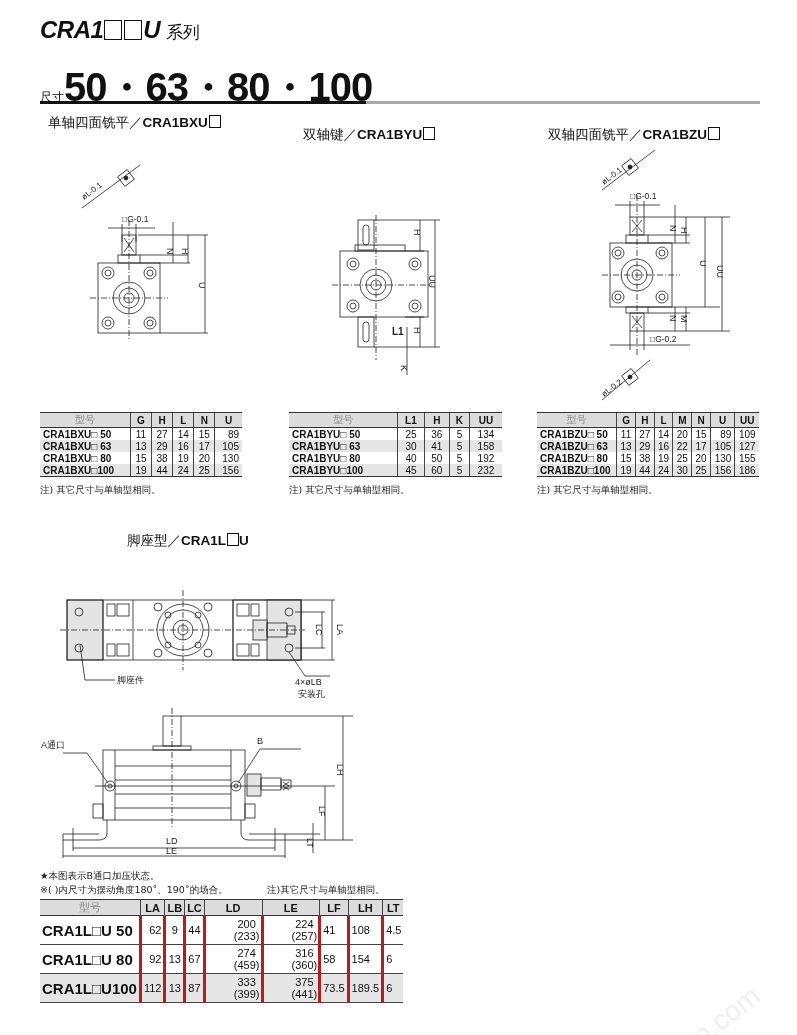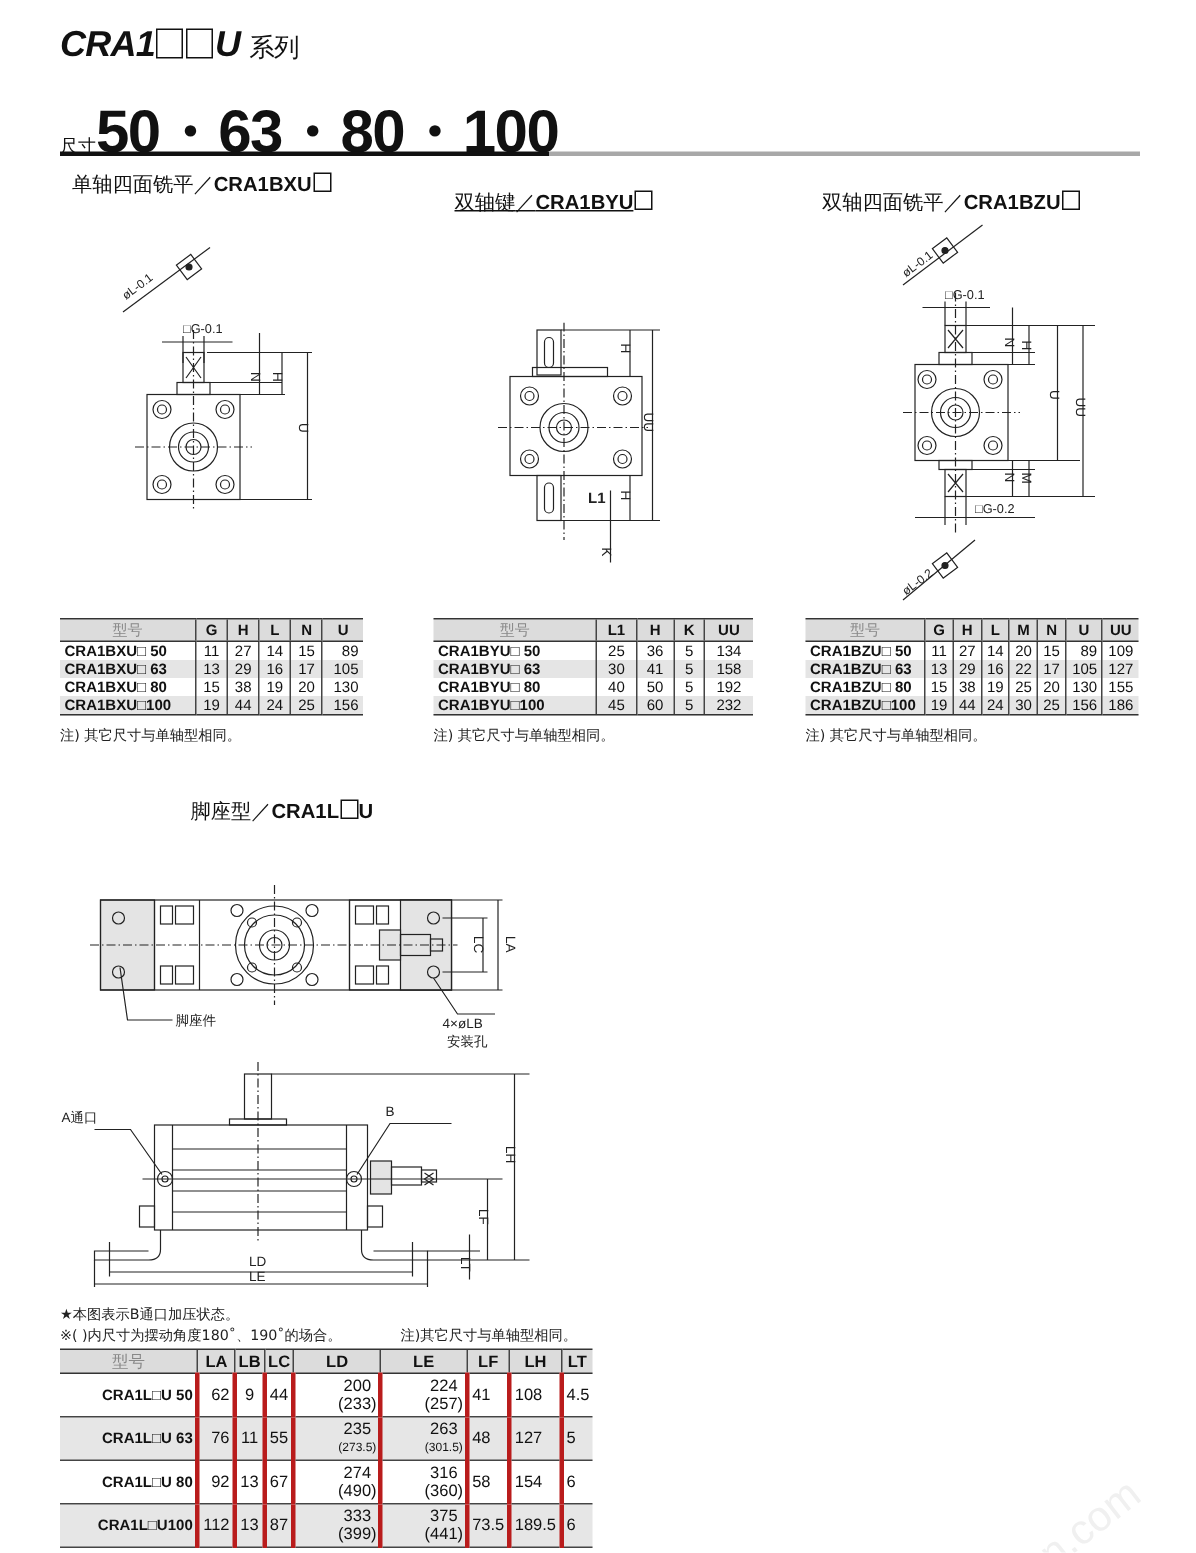--- a/index.html
+++ b/index.html
@@ -25,21 +25,21 @@
   table.dim td.model { font-weight:bold; text-align:left; border-left:none; }
   table.dim tr.alt td { background:#e5e5e5; }
   table.dim tr:last-child td { border-bottom:1.5px solid #333; }
   table.dim td.r { text-align:right; }
   .note { font-size:9.5px; font-family:"DejaVu Sans",sans-serif; color:#222; white-space:nowrap; }
 
   table.big { border-collapse:collapse; font-size:11px; position:absolute; left:40px; top:899px; width:355px; }
   table.big th { background:#dcdcdc; font-weight:bold; border-left:1px solid #444; height:14px; text-align:center; border-top:1.5px solid #333; border-bottom:1px solid #333; padding:0 2px; }
   table.big th.model-h { color:#888; font-weight:normal; font-family:"DejaVu Sans",sans-serif; border-left:none; }
   table.big td { border-left:3px solid #b91c1c; height:28px; text-align:center; white-space:nowrap; padding:0 2px; border-bottom:1px solid #444; }
-  table.big td.model { font-weight:bold; text-align:right; border-left:none; font-size:10px; }
+  table.big td.model { font-weight:bold; text-align:left; border-left:none; font-size:15px; }
   table.big tr.alt td { background:#e6e6e6; }
   table.big td.stack { line-height:12px; font-size:11px; padding:0 1px; }
   table.big td.stack span { display:block;padding-left:27px; }
   table.big td.stack .small { font-size:8px; }
   table.big td.lft { text-align:left; }
   table.big td.rgt { text-align:right; }
 
   svg text { font-family:"Liberation Sans","DejaVu Sans",sans-serif; }
   .watermark { right:30px; bottom:30px; color:#f0f0f0; font-size:28px; transform:rotate(-38deg); transform-origin:right bottom; }
 </style>
@@ -143,21 +143,21 @@
         <td>19</td>
         <td>44</td>
         <td>24</td>
         <td>25</td>
         <td class="r">156</td>
       </tr>
   </tbody>
 </table>
 <div class="abs note" style="left:40px; top:484px;">注) 其它尺寸与单轴型相同。</div>
 
-<div class="abs sec-title" style="left:303px; top:126px;text-decoration:underline;">
+<div class="abs sec-title" style="left:303px; top:126px;">
   <span class="cn">双轴键</span><span class="cn">／</span><span>CRA1BYU</span><span class="sq"></span>
 </div>
 
 <svg class="abs" style="left:320px; top:215px;" width="140" height="170" viewBox="0 0 140 170" stroke="#222" fill="none" stroke-width="0.8">
   <rect x="38" y="5" width="16" height="30"></rect>
   <rect x="43" y="10" width="6" height="20" rx="3"></rect>
   <rect x="35" y="30" width="50" height="6"></rect>
   <rect x="20" y="36" width="88" height="66"></rect>
   <circle cx="56" cy="70" r="16"></circle>
     <circle cx="56" cy="70" r="10"></circle>
@@ -483,45 +483,28 @@
           <span>(233)</span>
         </td>
       <td class="stack">
           <span>224</span>
           <span>(257)</span>
         </td>
       <td class="lft">41</td>
       <td class="lft">108</td>
       <td class="rgt">4.5</td>
     </tr>
-    <tr class="alt">
-      <td class="model">CRA1L□U  63</td>
-      <td class="rgt">76</td>
-      <td>11</td>
-      <td>55</td>
-      <td class="stack">
-          <span>235</span>
-          <span class="small">(273.5)</span>
-        </td>
-      <td class="stack">
-          <span>263</span>
-          <span class="small">(301.5)</span>
-        </td>
-      <td class="lft">48</td>
-      <td class="lft">127</td>
-      <td class="lft">5</td>
-    </tr>
     <tr>
       <td class="model">CRA1L□U  80</td>
       <td class="rgt">92</td>
       <td>13</td>
       <td>67</td>
       <td class="stack">
           <span>274</span>
-          <span>(490)</span>
+          <span>(459)</span>
         </td>
       <td class="stack">
           <span>316</span>
           <span>(360)</span>
         </td>
       <td class="lft">58</td>
       <td class="lft">154</td>
       <td class="lft">6</td>
     </tr>
     <tr class="alt">

